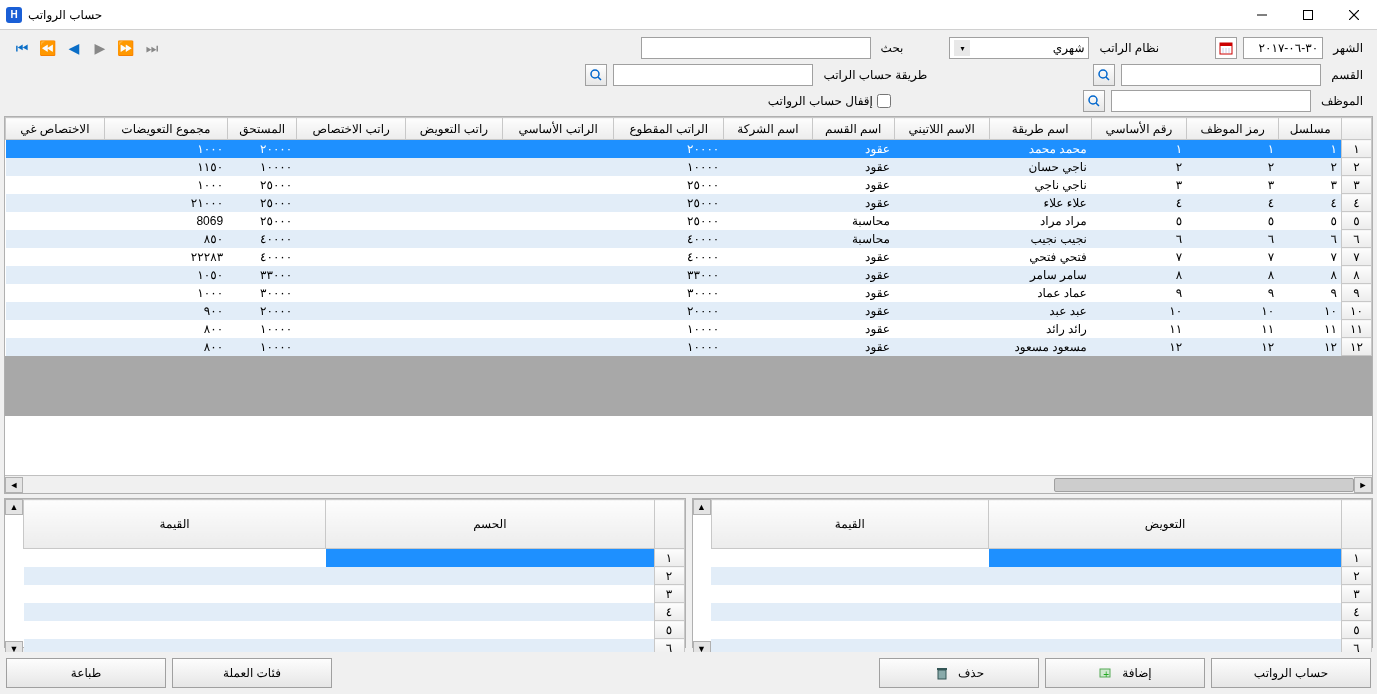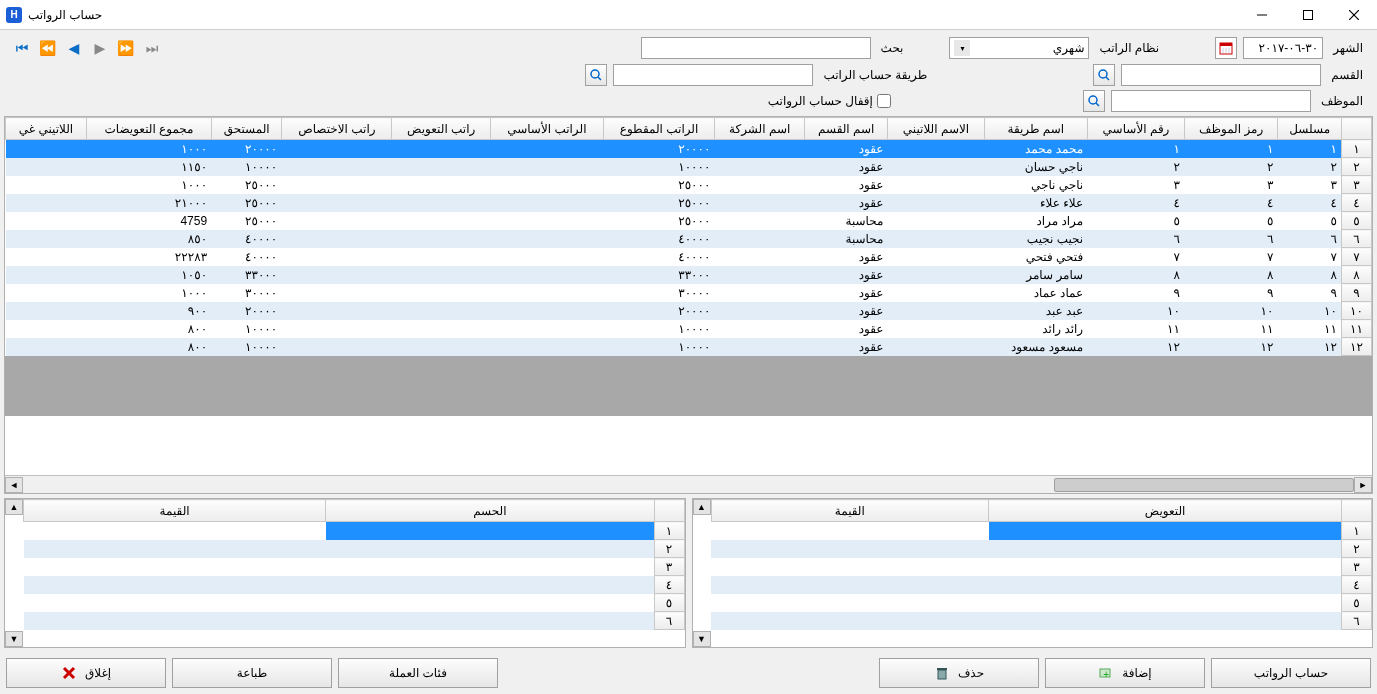--- a/index.html
+++ b/index.html
@@ -172,21 +172,21 @@
   border:1px solid #b0b0b0;
   background:#fff;
   display:flex;
   flex-direction:column;
 }
 .subgrid .sg-body{flex:1;overflow:hidden;}
 .subgrid table{width:100%;border-collapse:collapse;font-size:12px;direction:rtl;}
 .subgrid th{
   background:linear-gradient(#fdfdfd,#ececec);
   border:1px solid #c8c8c8;
-  padding:3px 4px;font-weight:normal;text-align:center;height:22px;
+  padding:17px 4px;font-weight:normal;text-align:center;height:22px;
 }
 .subgrid td{
   border:1px solid transparent;
   padding:1px 4px;height:18px;text-align:right;
 }
 .subgrid td.rownum{
   background:linear-gradient(#fdfdfd,#ececec);
   border:1px solid #c8c8c8;text-align:center;width:30px;
 }
 .subgrid tr.even td:not(.rownum){background:#e2edf8;}
@@ -328,21 +328,21 @@
             <th>اسم طريقة</th>
             <th>الاسم اللاتيني</th>
             <th>اسم القسم</th>
             <th>اسم الشركة</th>
             <th>الراتب المقطوع</th>
             <th>الراتب الأساسي</th>
             <th>راتب التعويض</th>
             <th>راتب الاختصاص</th>
             <th>المستحق</th>
             <th>مجموع التعويضات</th>
-            <th>اللاتيني غي</th>
+            <th>الاختصاص غي</th>
           </tr>
       </thead>
       <tbody id="main-body">
           <tr class="sel">
             <td class="rownum">١</td>
             <td>١</td>
             <td>١</td>
             <td>١</td>
             <td>محمد محمد</td>
             <td></td>
@@ -414,21 +414,21 @@
             <td>٥</td>
             <td>مراد مراد</td>
             <td></td>
             <td>محاسبة</td>
             <td></td>
             <td>٢٥٠٠٠</td>
             <td></td>
             <td></td>
             <td></td>
             <td>٢٥٠٠٠</td>
-            <td>4759</td>
+            <td>8069</td>
             <td></td>
           </tr>
           <tr class="even">
             <td class="rownum">٦</td>
             <td>٦</td>
             <td>٦</td>
             <td>٦</td>
             <td>نجيب نجيب</td>
             <td></td>
             <td>محاسبة</td>
@@ -685,22 +685,13 @@
         </svg>
     </span>
   </button>
   <div class="spacer"></div>
   <button class="btn">
     <span>فئات العملة</span>
   </button>
   <button class="btn">
     <span>طباعة</span>
   </button>
-  <button class="btn">
-    <span>إغلاق</span>
-    <span class="bicon">
-      <svg width="14" height="14">
-          <line x1="2" y1="2" x2="12" y2="12" stroke="#c00" stroke-width="3"></line>
-          <line x1="12" y1="2" x2="2" y2="12" stroke="#c00" stroke-width="3"></line>
-        </svg>
-    </span>
-  </button>
 </div>
 
 </body></html>

